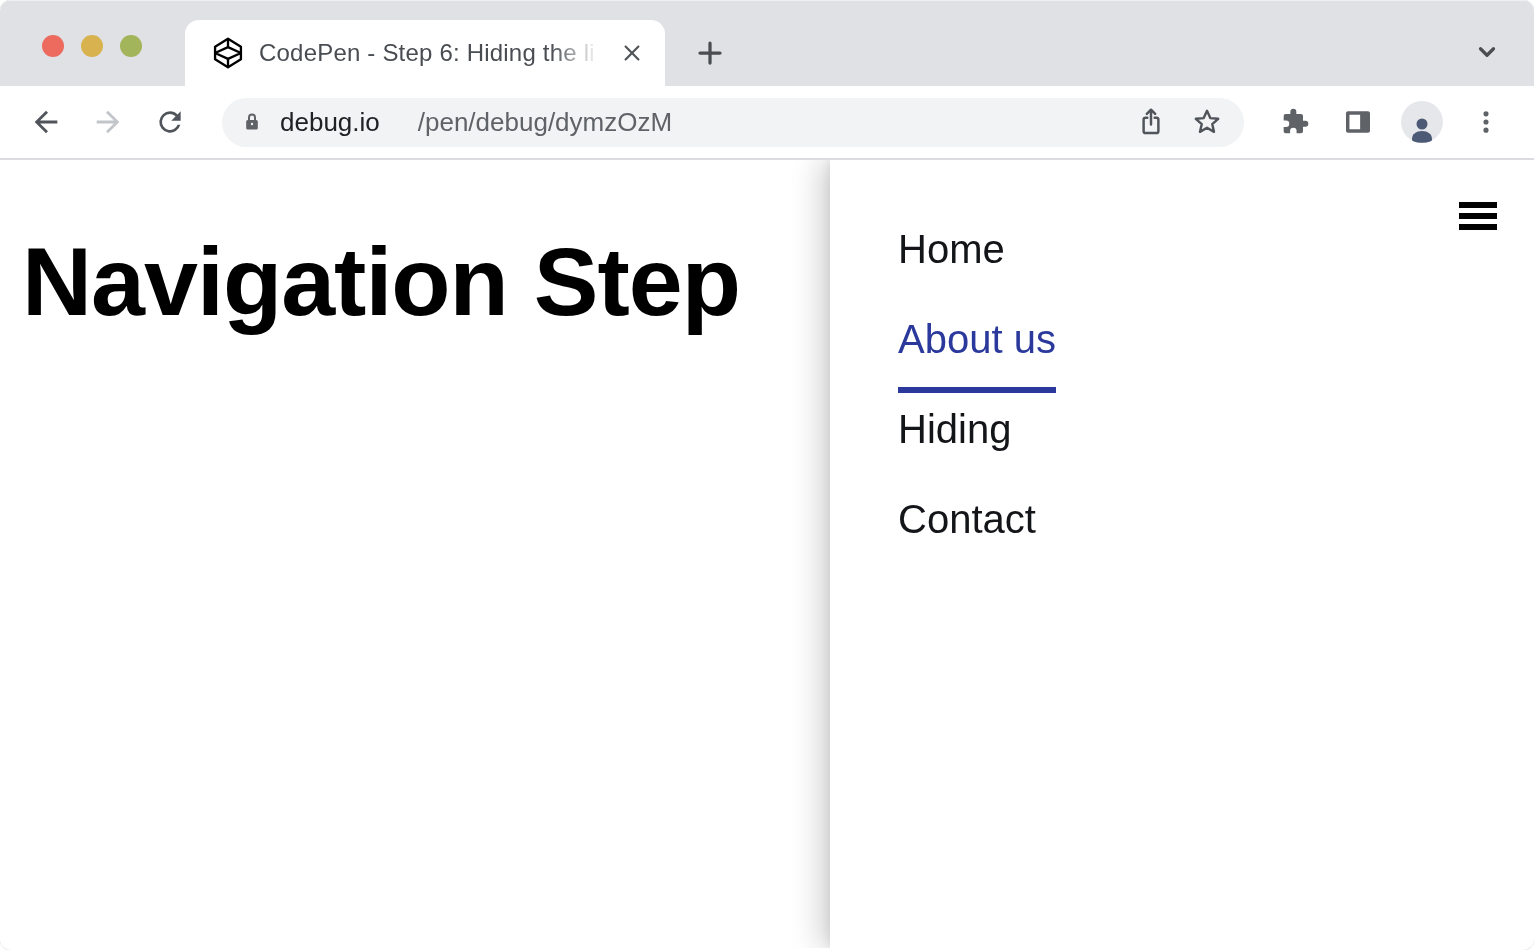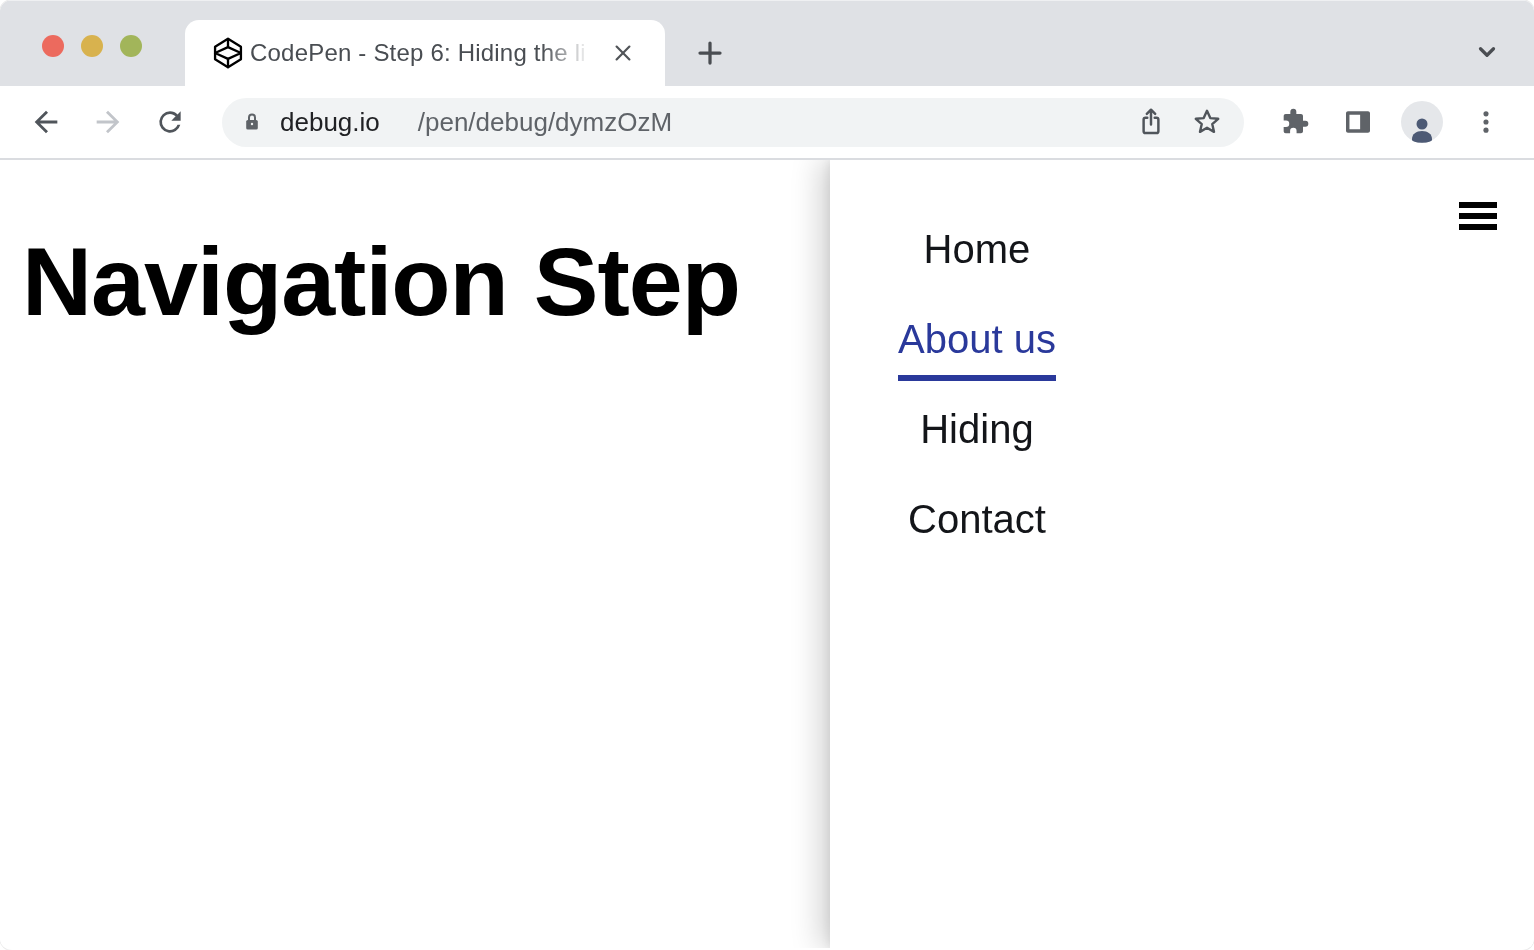--- a/index.html
+++ b/index.html
@@ -13,21 +13,21 @@
   .tabstrip { position:relative; height:86px; background:#DFE1E5; }
   .tabstrip::before { content:""; position:absolute; top:0; left:0; right:0; height:1px;
                       background:rgba(255,255,255,0.5); }
   .traffic-lights { position:absolute; left:42px; top:35px; display:flex; gap:17px; }
   .light { width:22px; height:22px; border-radius:50%; border:none; padding:0; cursor:default; }
 
   .tab { position:absolute; left:185px; top:20px; width:480px; height:66px;
          background:#fff; border-radius:14px 14px 0 0; display:flex; align-items:center;
          padding:0 18px 0 28px; }
   .tab-favicon { flex:0 0 auto; width:30px; height:32px; display:flex; align-items:center; }
-  .tab-title { margin-left:7px; flex:1; font-size:24px; color:#494D52; white-space:nowrap;
+  .tab-title { margin-left:16px; flex:1; font-size:24px; color:#494D52; white-space:nowrap;
                overflow:hidden; position:relative; max-width:348px; letter-spacing:0.2px; }
   .tab-title::after { content:""; position:absolute; top:0; right:0; bottom:0; width:56px;
                       background:linear-gradient(to right, rgba(255,255,255,0), #fff 85%); }
   .tab-close { flex:0 0 auto; margin-left:10px; width:30px; height:30px; border:none; background:transparent;
                display:flex; align-items:center; justify-content:center; padding:0; cursor:pointer; border-radius:50%; }
 
   .newtab-btn { position:absolute; left:692px; top:35px; width:36px; height:36px; border:none;
                 background:transparent; display:flex; align-items:center; justify-content:center;
                 padding:0; cursor:pointer; border-radius:50%; }
   .tab-chevron-btn { position:absolute; right:28px; top:33px; width:38px; height:38px; border:none;
@@ -61,24 +61,24 @@
   .page-heading { position:absolute; left:22px; top:73px; margin:0; font-size:97px; line-height:1;
                   font-weight:bold; color:#000; letter-spacing:-1px; white-space:nowrap; }
 
   .nav-panel { position:absolute; top:0; left:830px; right:0; bottom:0; background:#fff;
                box-shadow:-10px 0 28px rgba(0,0,0,0.18), -2px 0 8px rgba(0,0,0,0.06); }
   .hamburger-btn { position:absolute; top:42px; right:37px; width:38px; height:28px; border:none;
                    background:transparent; padding:0; cursor:pointer;
                    display:flex; flex-direction:column; justify-content:space-between; }
   .hamburger-btn .bar { height:6px; width:100%; background:#000; }
 
-  .panel-nav ul { position:absolute; left:68px; top:65px; margin:0; padding:0; list-style:none;text-align:center; }
+  .panel-nav ul { position:absolute; left:68px; top:65px; margin:0; padding:0; list-style:none; }
   .panel-nav li { height:90px; }
   .nav-link { font-size:40px; line-height:48px; color:#131519; text-decoration:none; cursor:pointer; }
-  .nav-link.active { display:inline-block; padding-bottom:12px; border-bottom:6px solid; }
+  .nav-link.active { display:inline-block; padding-bottom:24px; border-bottom:6px solid; }
 
   .icon { display:block; }
 </style>
 </head>
 <body>
 
 <div class="window">
 
   <div class="tabstrip">
     <div class="traffic-lights">

